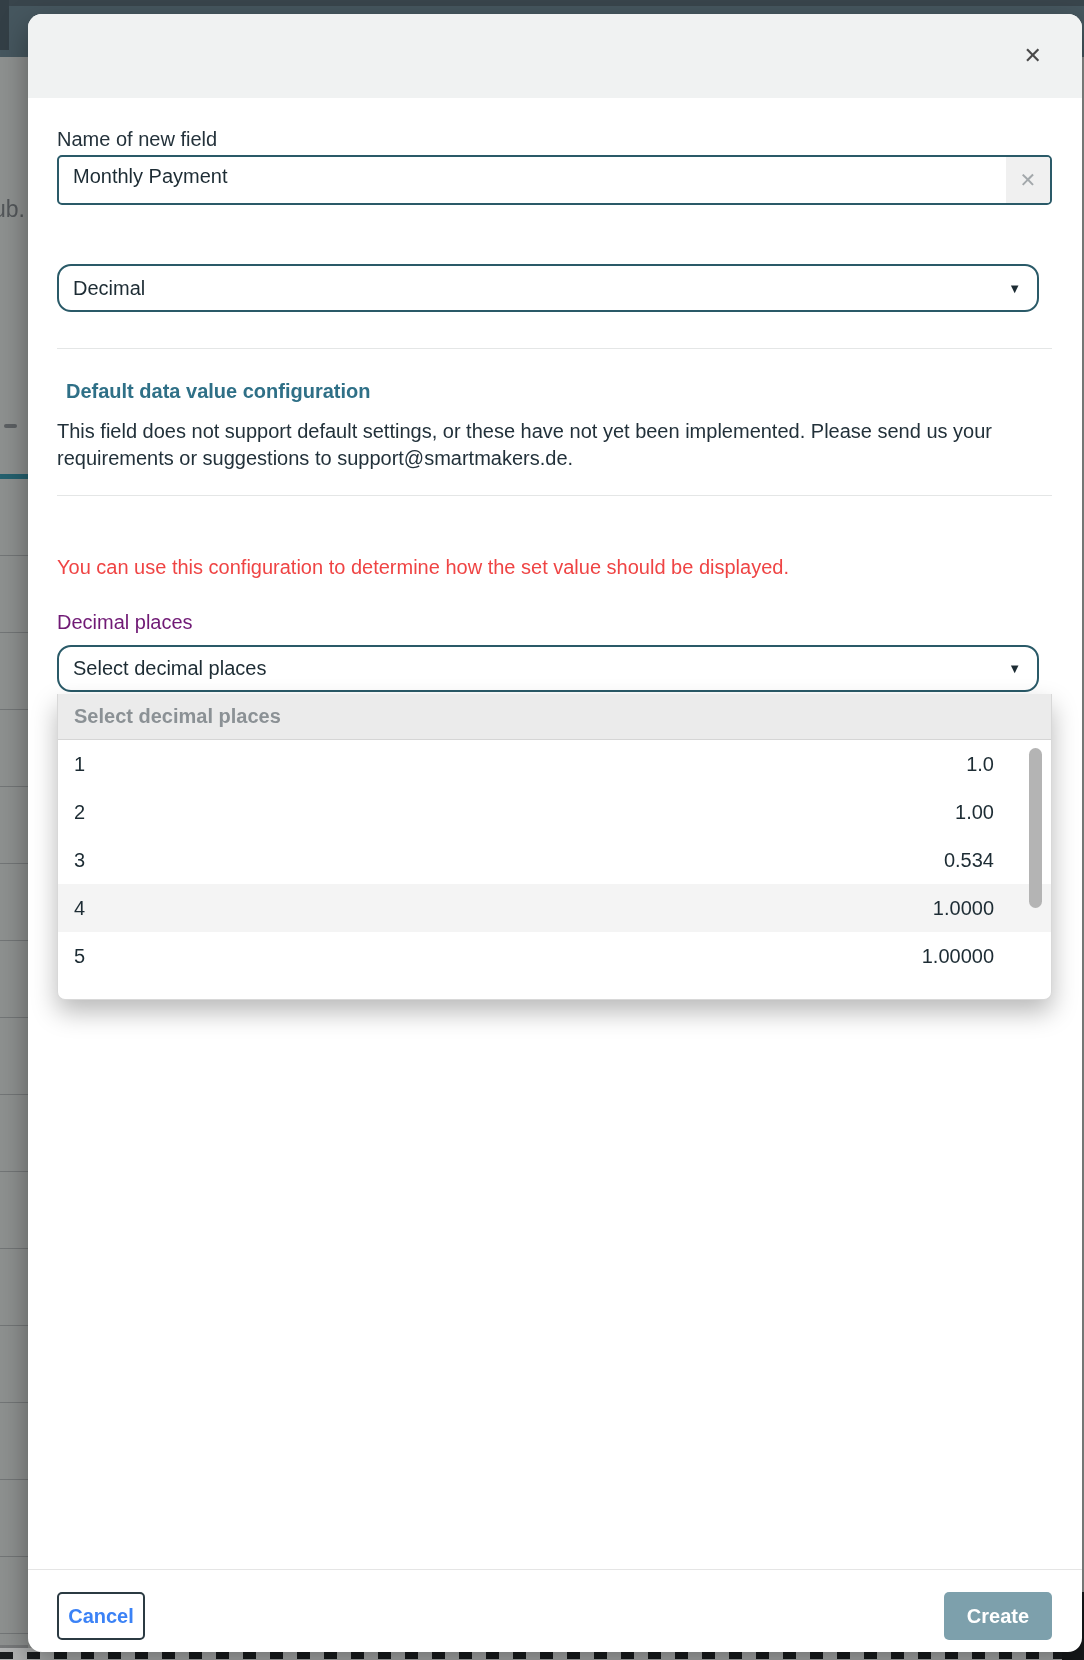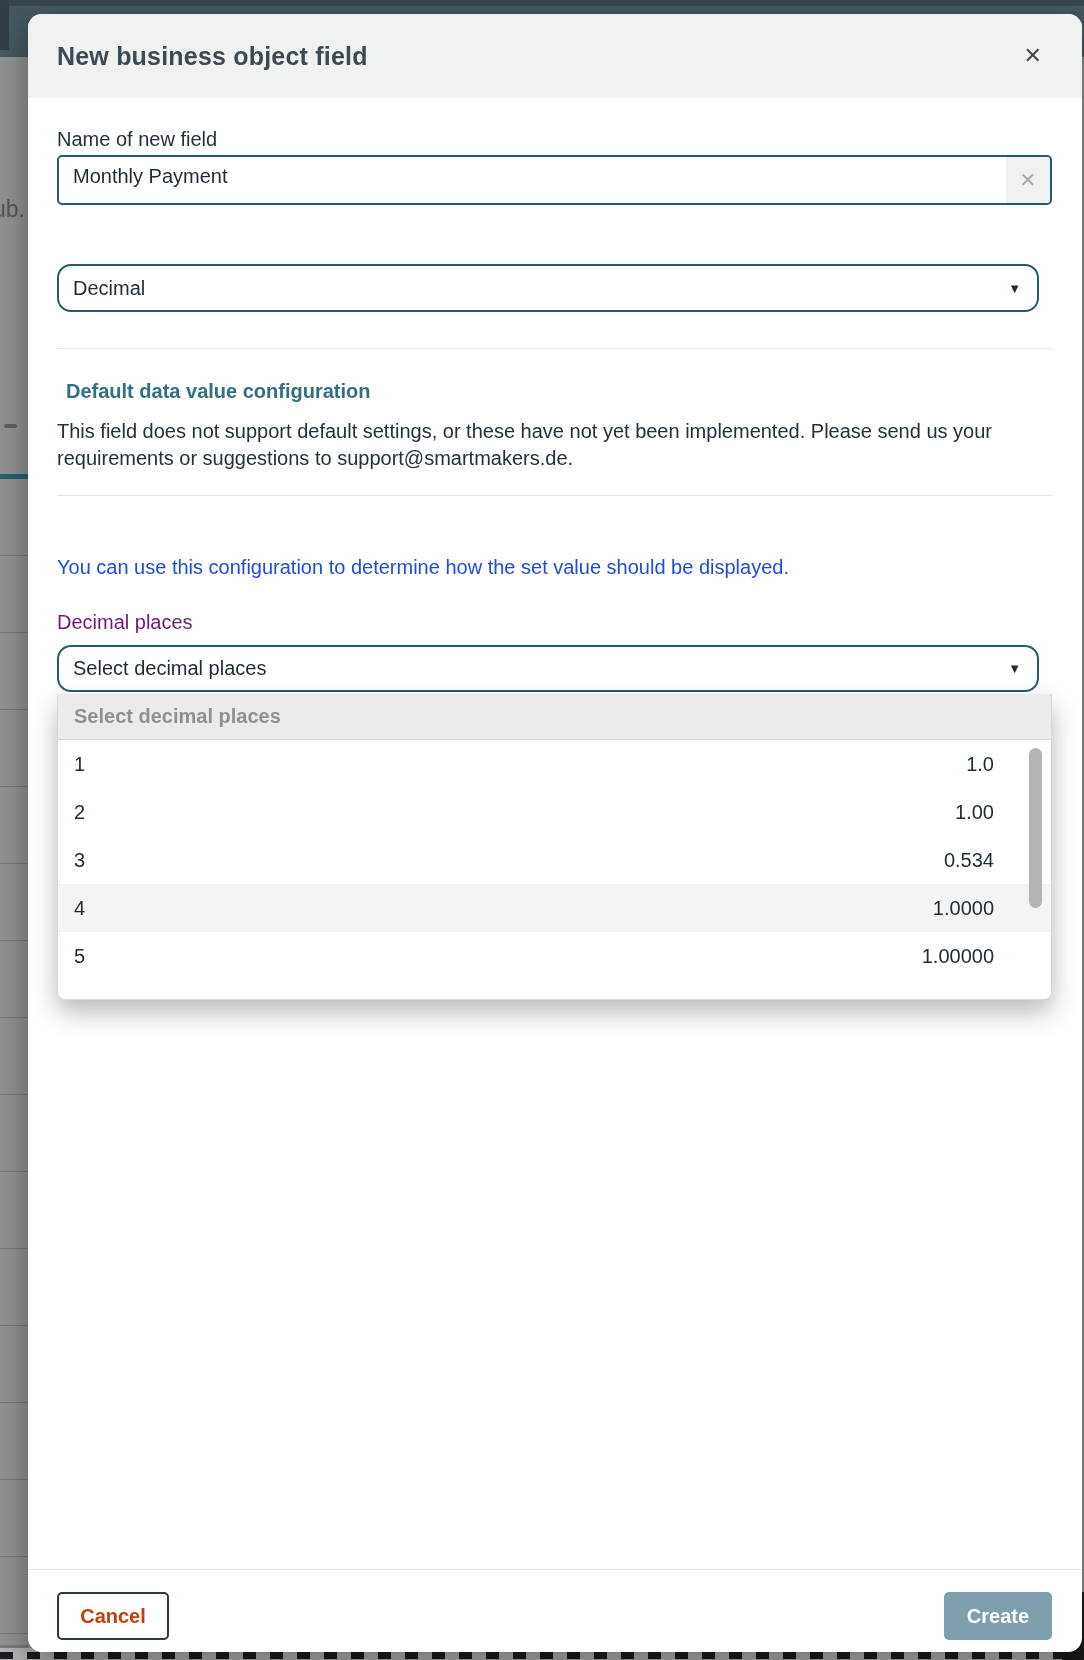--- a/index.html
+++ b/index.html
@@ -43,38 +43,38 @@
   .clear-block{position:absolute;right:2px;top:2px;bottom:2px;width:44px;background:#f0f0f0;
     display:flex;align-items:center;justify-content:center;font-size:20px;color:#a3a8ab;
     border-radius:0 3px 3px 0;cursor:pointer;}
   .select-box{height:48px;display:flex;align-items:center;justify-content:space-between;
     padding:0 16px 0 14px;cursor:pointer;}
   .select-arrow{font-size:13px;color:#1d2c34;}
 
   .divider{position:absolute;left:29px;width:995px;height:0;border-top:1px solid #e4e6e6;}
   .section-heading{position:absolute;left:38px;font-size:20px;font-weight:bold;color:#2f7087;}
   .body-text{position:absolute;left:29px;width:995px;font-size:20px;line-height:27px;color:#22313a;}
-  .teal-text{position:absolute;left:29px;width:995px;font-size:20px;color:#1d4ed8;}
+  .teal-text{position:absolute;left:29px;width:995px;font-size:20px;color:#ef4444;}
 
   
   .dd-panel{position:absolute;left:29px;top:680px;width:995px;height:306px;box-sizing:border-box;
     background:#fff;border:1px solid #d8d8d8;border-top:none;border-radius:0 0 8px 8px;
     box-shadow:0 12px 26px rgba(0,0,0,0.28);}
   .dd-header{height:46px;background:#ebebeb;border-bottom:1px solid #d5d5d5;display:flex;align-items:center;
     padding:0 16px;font-size:20px;font-weight:bold;color:#8b9195;box-sizing:border-box;}
   .dd-row{height:48px;display:flex;align-items:center;justify-content:space-between;
     padding:0 57px 0 16px;font-size:20px;color:#1d2c34;cursor:pointer;}
   .dd-row.highlight{background:#f4f4f4;}
   .dd-scrollthumb{position:absolute;right:9px;top:54px;width:13px;height:160px;border-radius:7px;background:#b4b4b4;}
 
   
   .footer-divider{position:absolute;left:0;top:1555px;width:100%;height:0;border-top:1px solid #e5e5e5;}
   .btn{position:absolute;top:1578px;height:48px;box-sizing:border-box;border-radius:5px;
     font-size:20px;font-weight:bold;font-family:"Liberation Sans",sans-serif;cursor:pointer;}
-  .btn-cancel{left:29px;width:112px;background:#fff;border:2px solid #2b3a42;color:#c2410c;}
+  .btn-cancel{left:29px;width:88px;background:#fff;border:2px solid #2b3a42;color:#3b82f6;}
   .btn-create{right:30px;width:108px;background:#7da0ac;border:none;color:#ffffff;}
 </style>
 </head>
 <body>
 
 <div class="page">
 
   <div class="topbar"></div>
   <div class="topbar-accent"></div>
   <div class="topbar-left-dark"></div>
@@ -83,21 +83,20 @@
   <div class="tab-underline"></div>
   <div class="sliver-rows"></div>
   <div class="sliver-bottom"></div>
   <div class="backdrop-bottom-strip"></div>
   <div class="backdrop-dashes"></div>
   <div class="backdrop-dark-corner"></div>
 
   <div class="modal">
 
     <div class="modal-header">
-      <div class="modal-title">New business object field</div>
       <button class="close-btn">✕</button>
     </div>
 
     <div class="field-label" style="top:114px;">Name of new field</div>
     <div class="input-wrap" style="top:141px;">
       <input type="text" value="Monthly Payment" style="">
       <div class="clear-block">✕</div>
     </div>
 
     <div class="field-label" style="top:223px;margin-top:48px;">Type of field</div>

